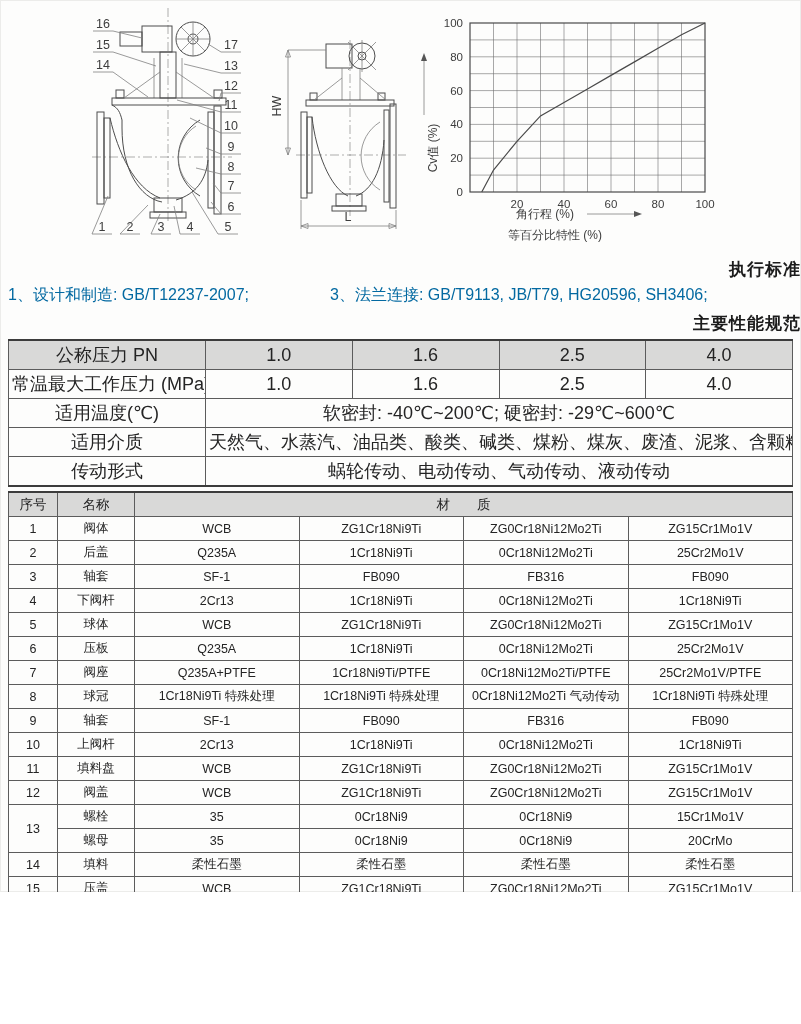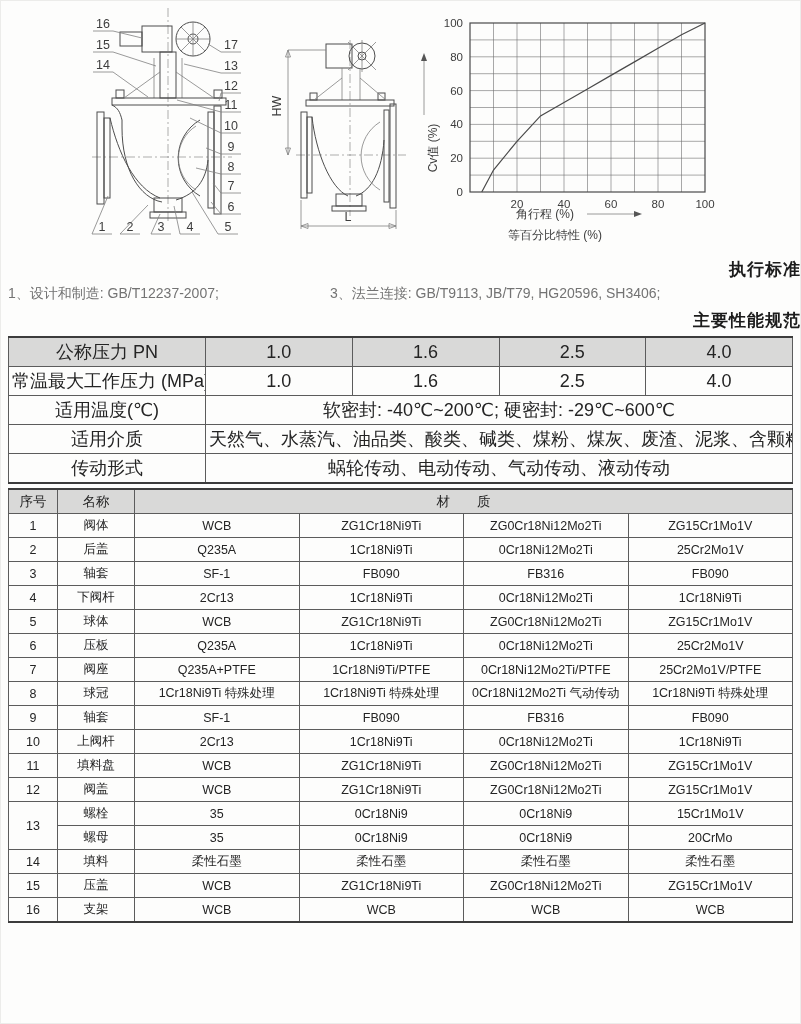--- a/index.html
+++ b/index.html
@@ -1,24 +1,24 @@
 <!DOCTYPE html>
 <html><head>
 <meta charset="utf-8">
 <style>
   html,body{margin:0;padding:0;}
   body{font-family:"Liberation Sans","DejaVu Sans",sans-serif;background:#ffffff;}
-  .page{position:relative;width:801px;height:1024px;background:#fdfdfc;color:#222;overflow:hidden;
+  .page{position:relative;width:801px;height:892px;background:#fdfdfc;color:#222;overflow:hidden;
         box-shadow:inset 0 0 0 1px #ececea;}
   .top-strip{position:relative;width:801px;height:252px;}
   .top-strip svg{position:absolute;top:0;left:0;}
   #chart-svg{left:415px;width:386px;}
   h2.sec{margin:6px 0 2px 8px;font-size:17px;font-weight:bold;color:#1c1c1c;letter-spacing:1px;text-align:right;}
   .standards{display:grid;grid-template-columns:322px 1fr;row-gap:19px;margin:4px 0 2px 8px;
-             font-size:14px;color:#737373;}
+             font-size:16px;color:#0369a1;}
   .standards .item4{padding-left:18px;}
   table{border-collapse:collapse;margin:4px 8px 0 8px;width:785px;table-layout:fixed;}
   table,td,th{border:1px solid #5c5c5c;}
   table{border-top:2px solid #3c3c3c;border-bottom:2px solid #3c3c3c;}
   td,th{text-align:center;vertical-align:middle;padding:2px 3px;color:#242424;
         overflow:hidden;white-space:nowrap;}
   .perf td,.perf th{height:20px;font-size:18px;}
   .perf .lbl{width:190px;}
   .perf .shaded{background:#d9d9d8;}
   .perf th{font-weight:normal;}

